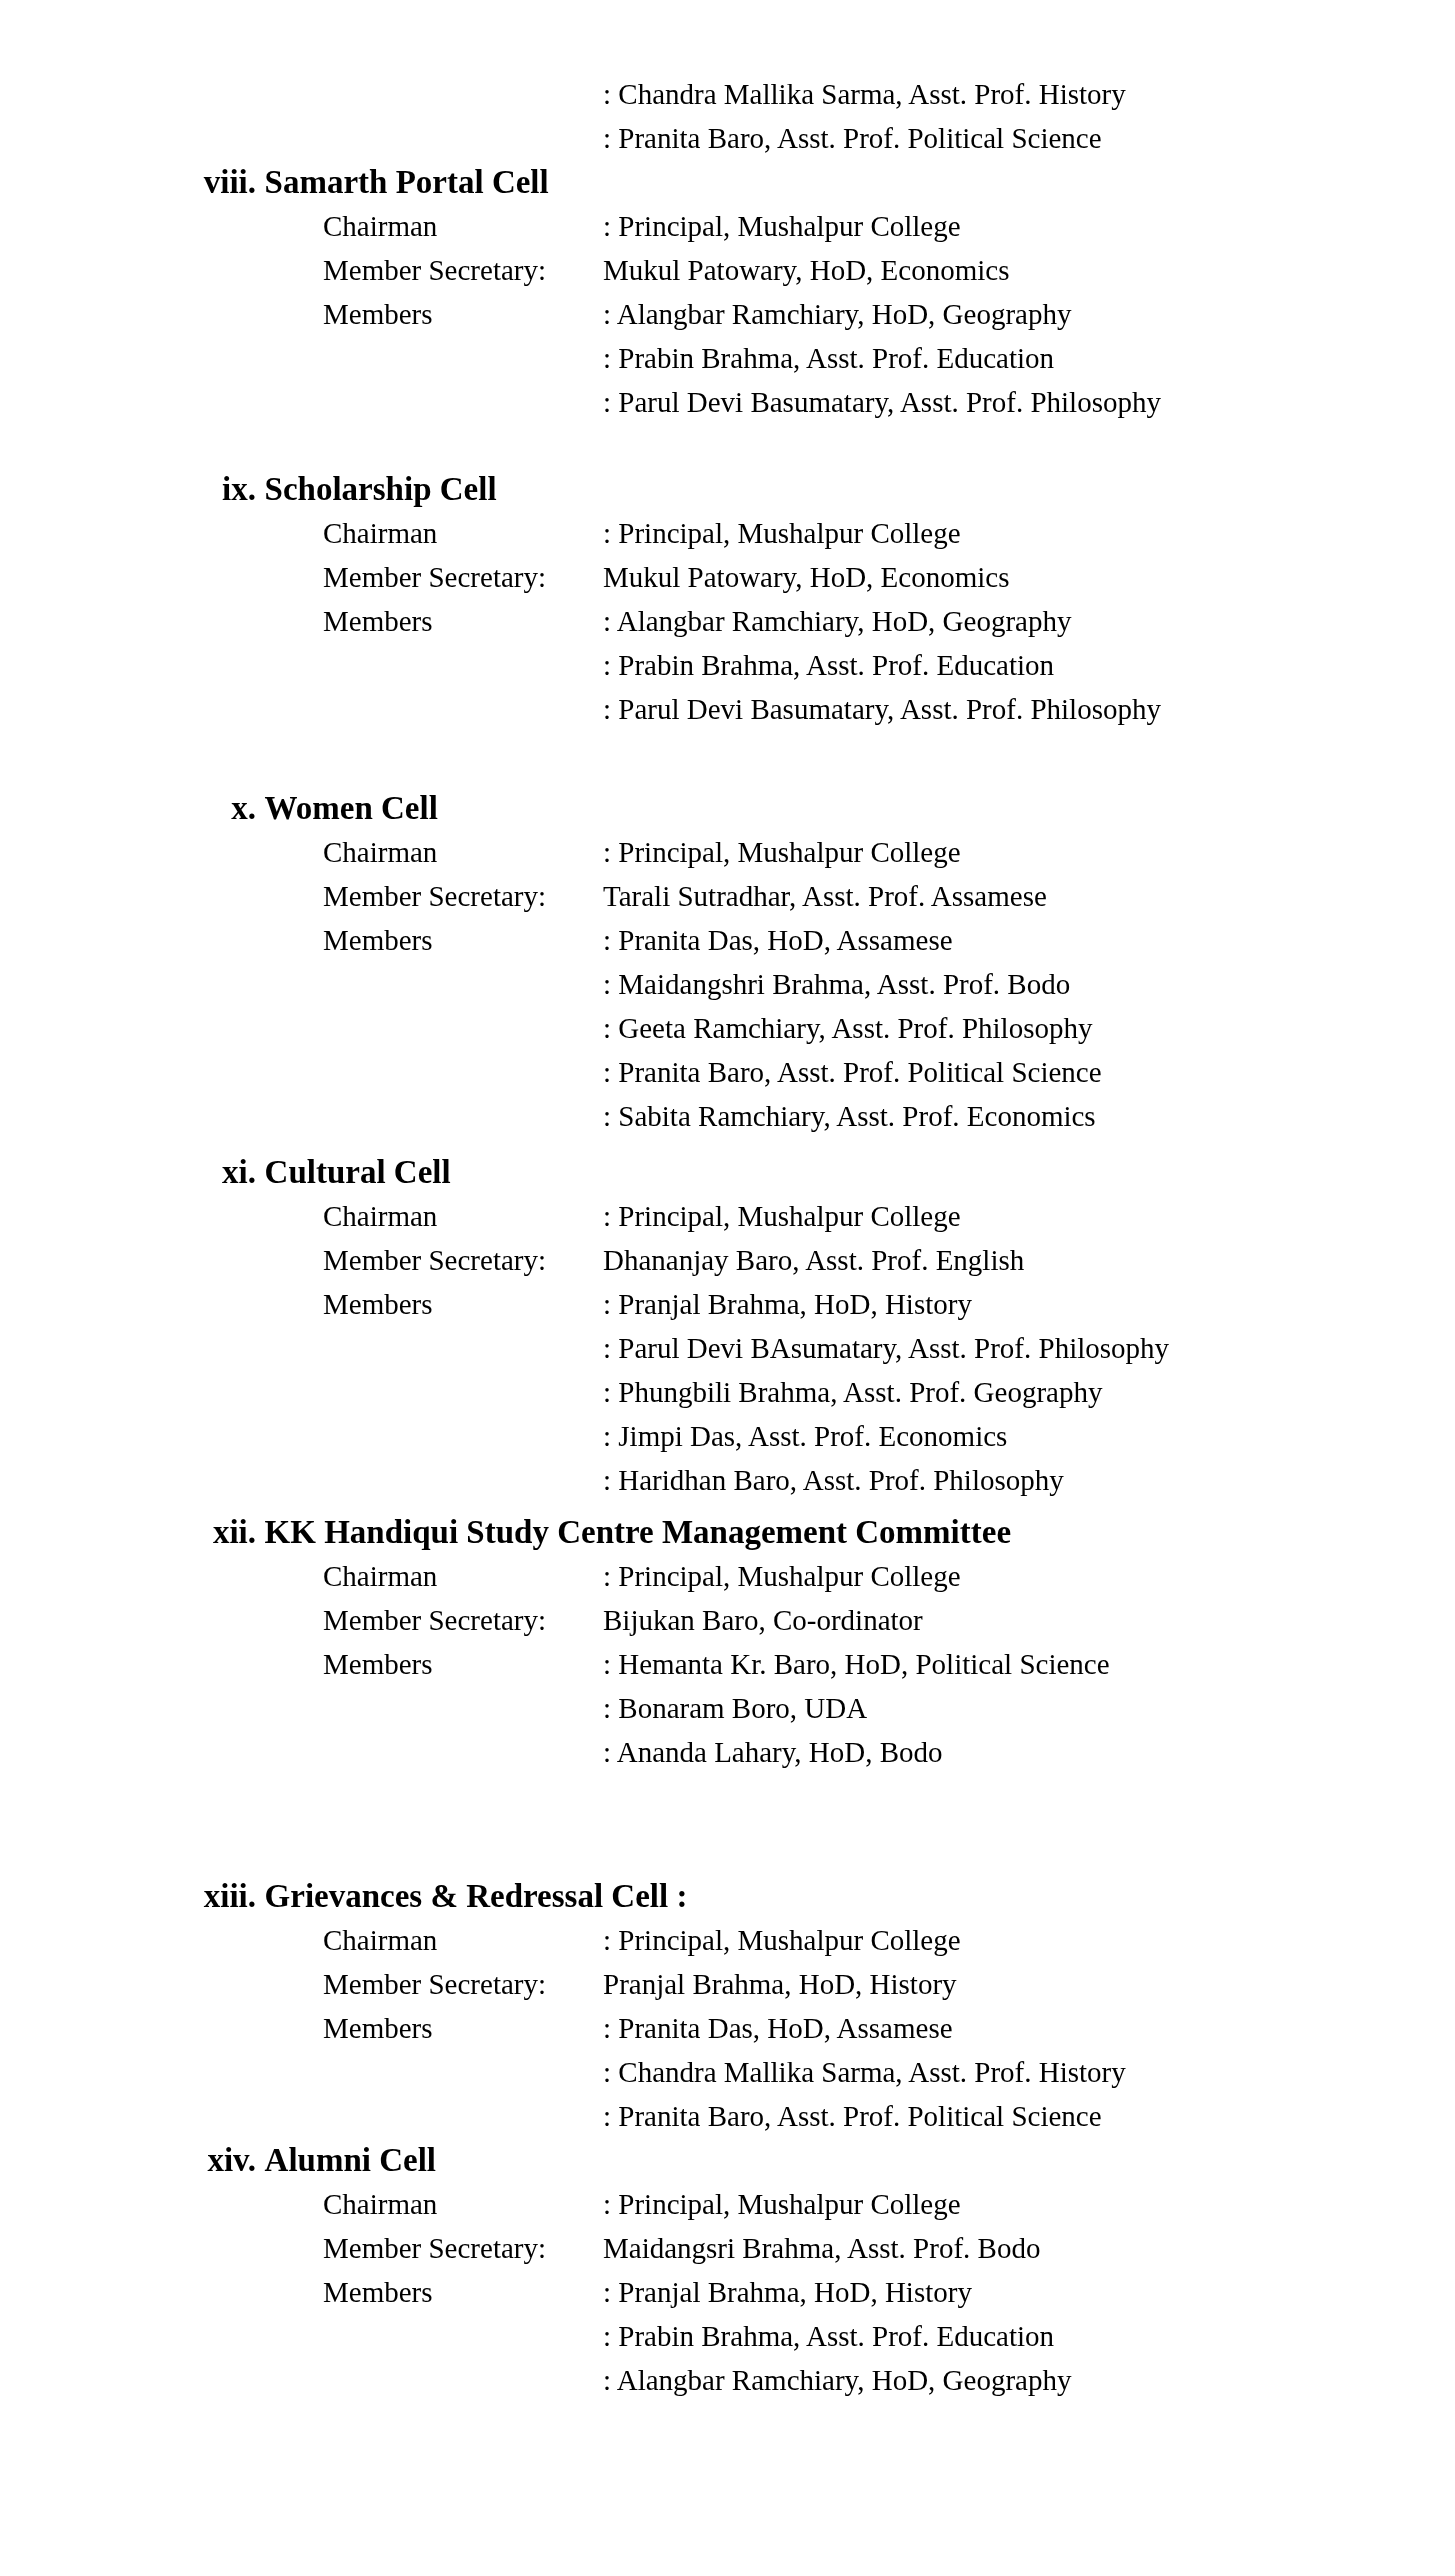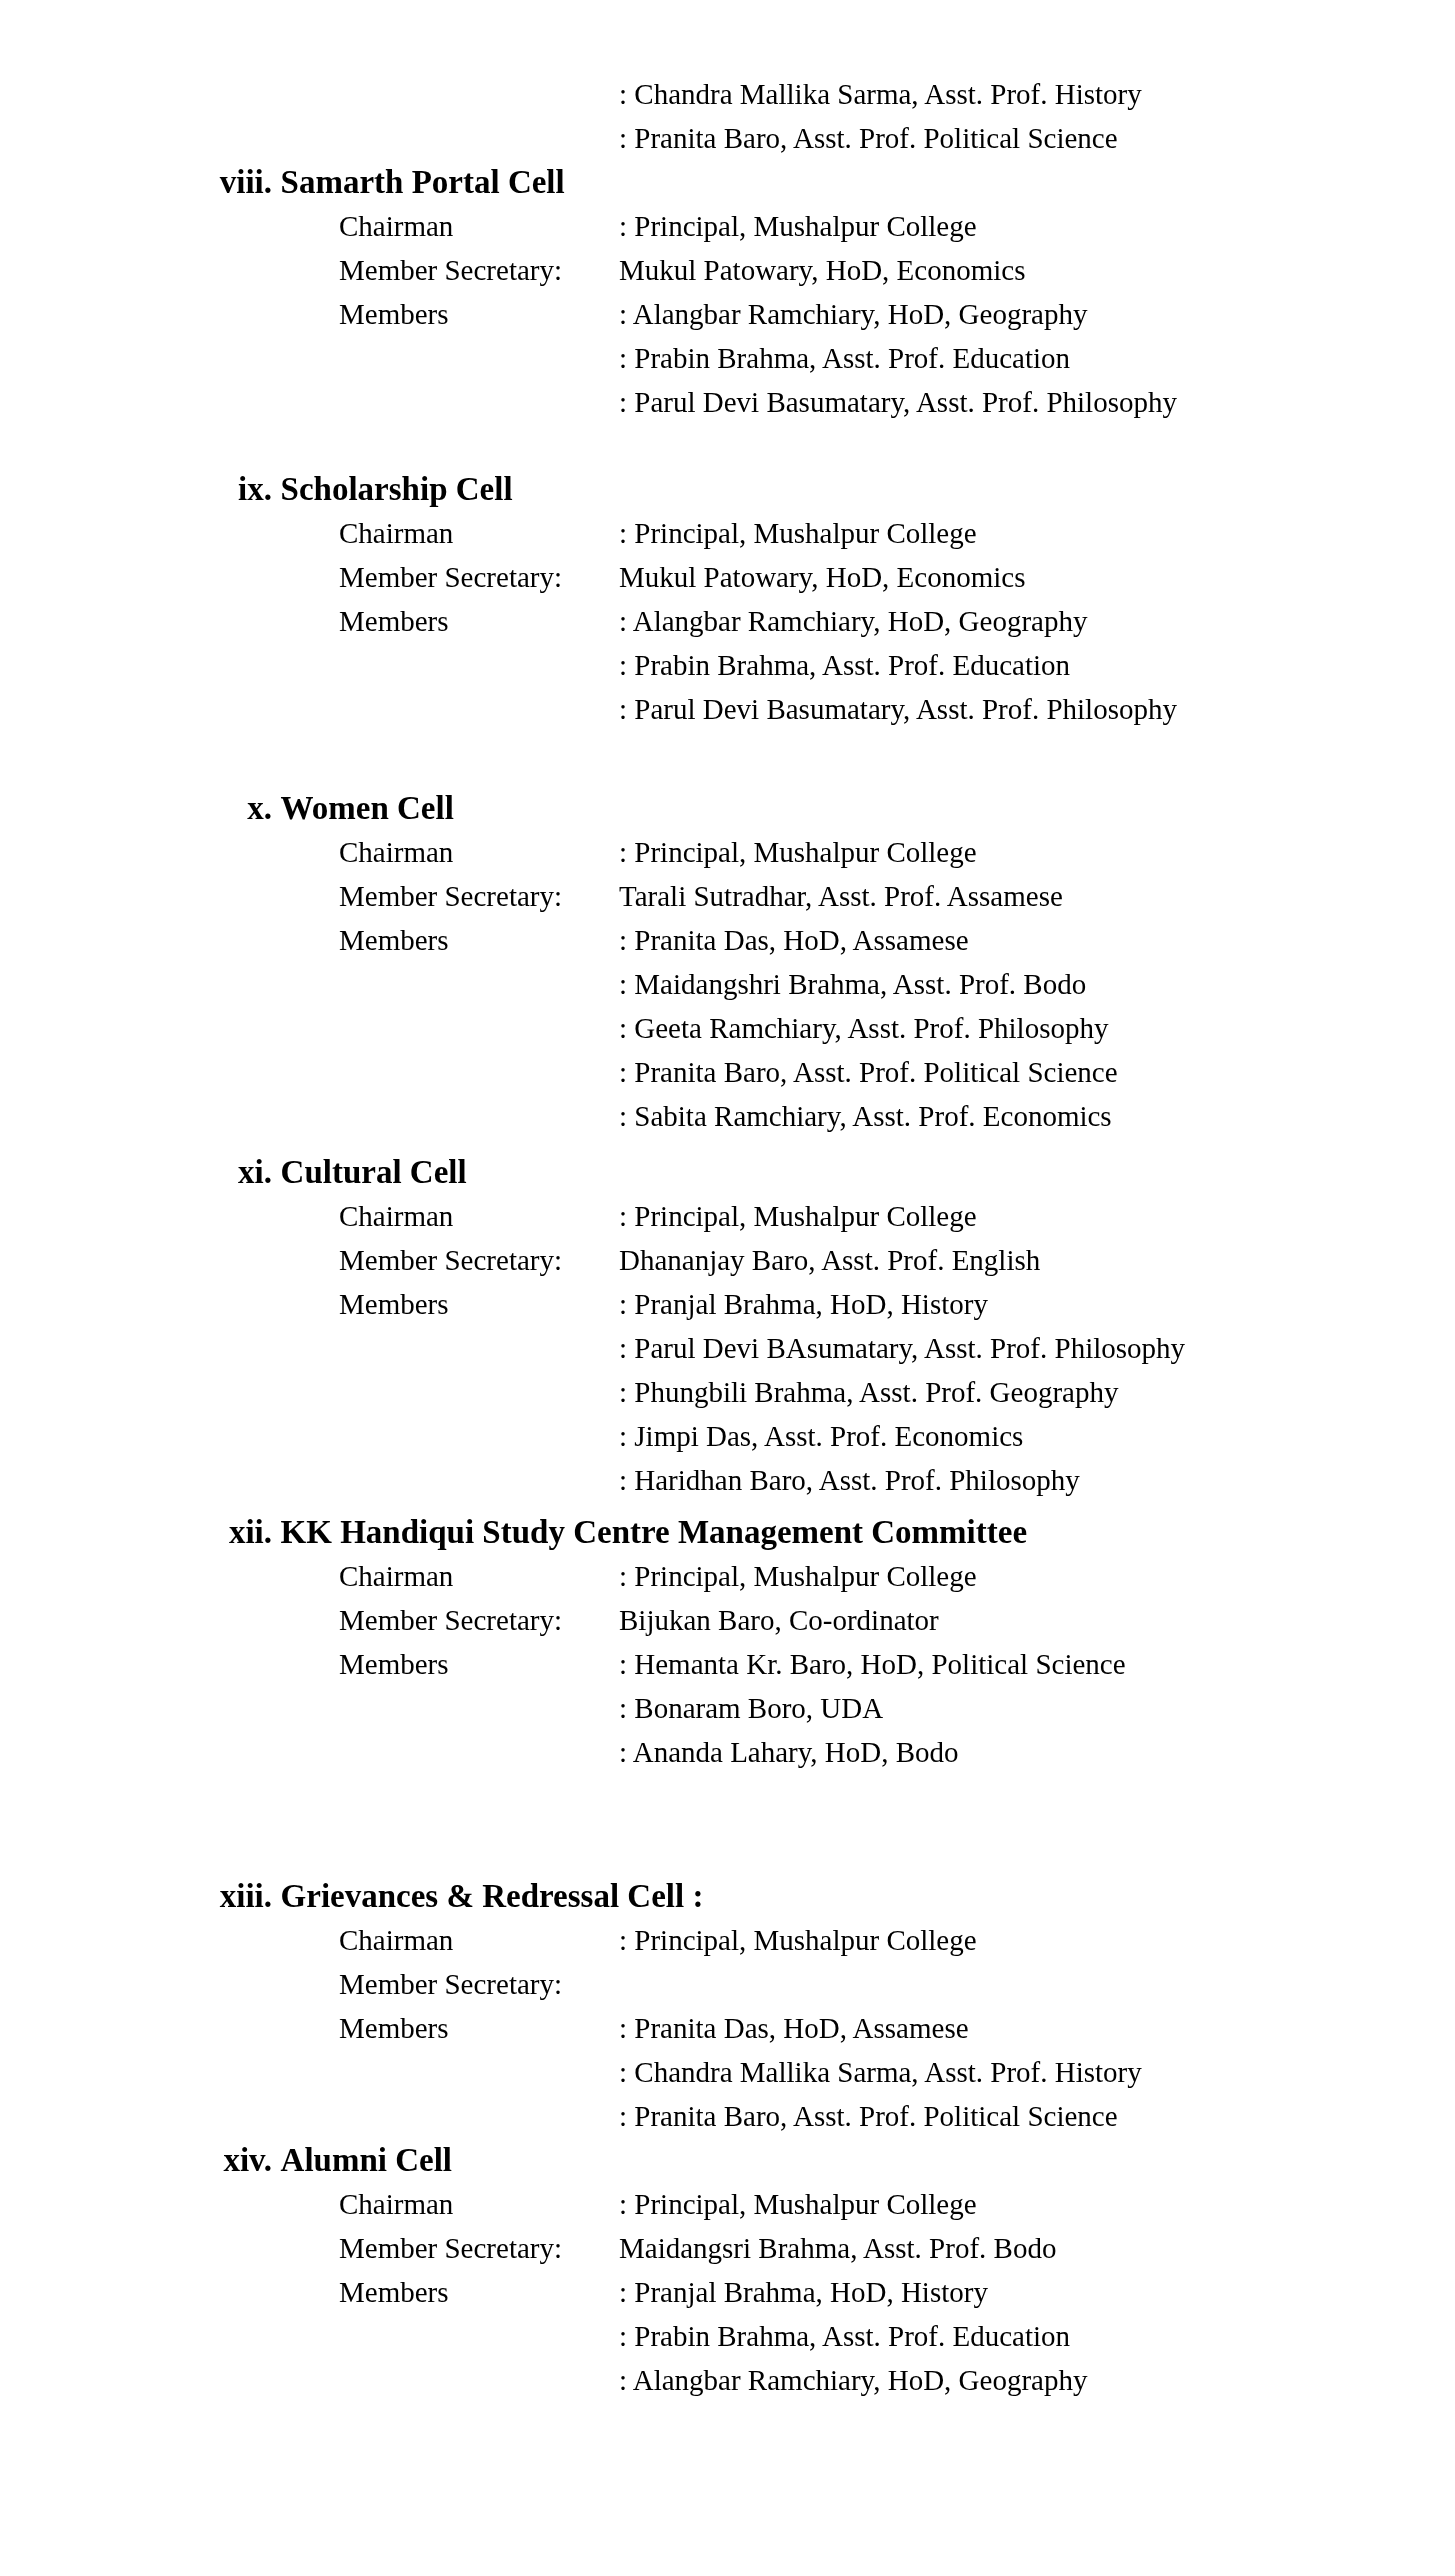--- a/index.html
+++ b/index.html
@@ -10,21 +10,21 @@
   body {
     width: 1455px;
     height: 2576px;
     position: relative;
     font-family: "Liberation Serif", "DejaVu Serif", serif;
     color: #000000;
     overflow: hidden;
   }
   .doc {
     position: absolute;
-    top: 0; left: 16px;
+    top: 0; left: 0;
     width: 1294px;
     height: 2576px;
     padding-top: 72px;
     box-sizing: border-box;
     background: #ffffff;
   }
   .row {
     display: flex;
     margin-left: 323px;
     font-size: 29px;
@@ -266,20 +266,21 @@
       <span class="title">Grievances &amp; Redressal Cell :</span>
     </div>
     <div class="rows">
   <div class="row">
     <span class="label">Chairman</span>
     <span class="value">: Principal, Mushalpur College</span>
   </div>
 
   <div class="row">
     <span class="label">Member Secretary:</span>
+    <span class="value">Pranjal Brahma, HoD, History</span>
   </div>
 
   <div class="row">
     <span class="label">Members</span>
     <span class="value">: Pranita Das, HoD, Assamese</span>
   </div>
 
   <div class="row">
     <span class="label"></span>
     <span class="value">: Chandra Mallika Sarma, Asst. Prof. History</span>

